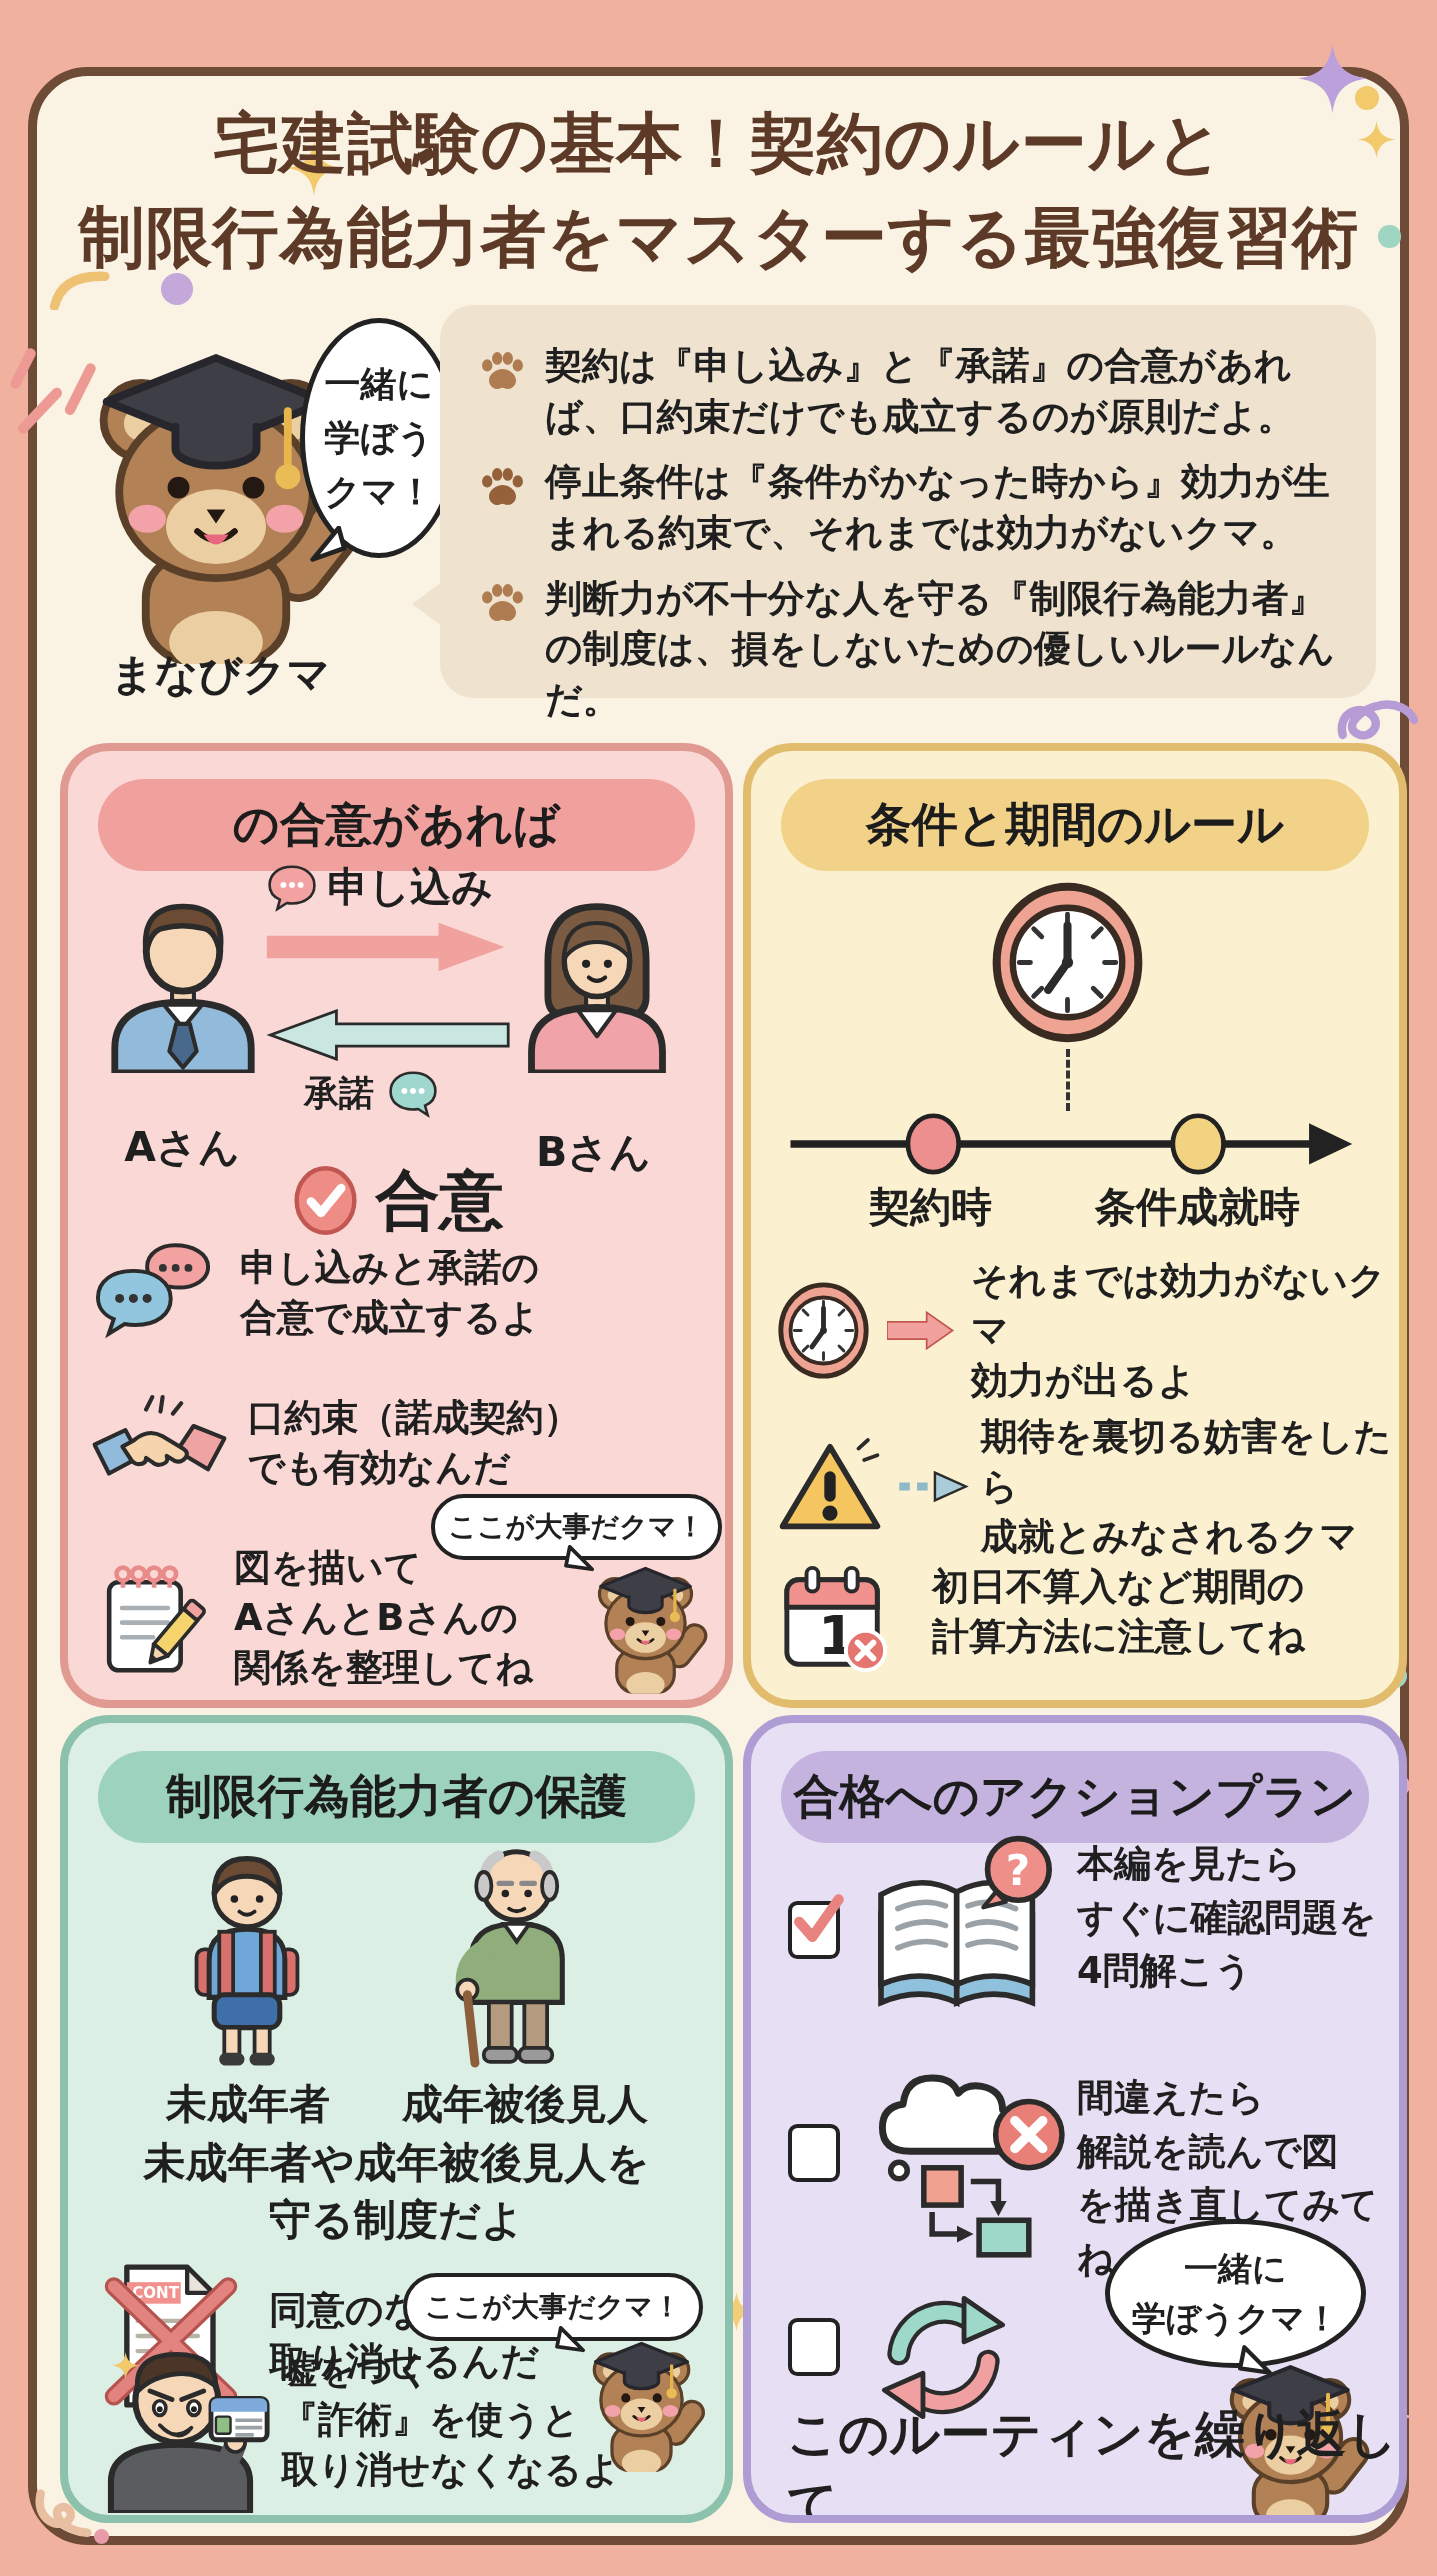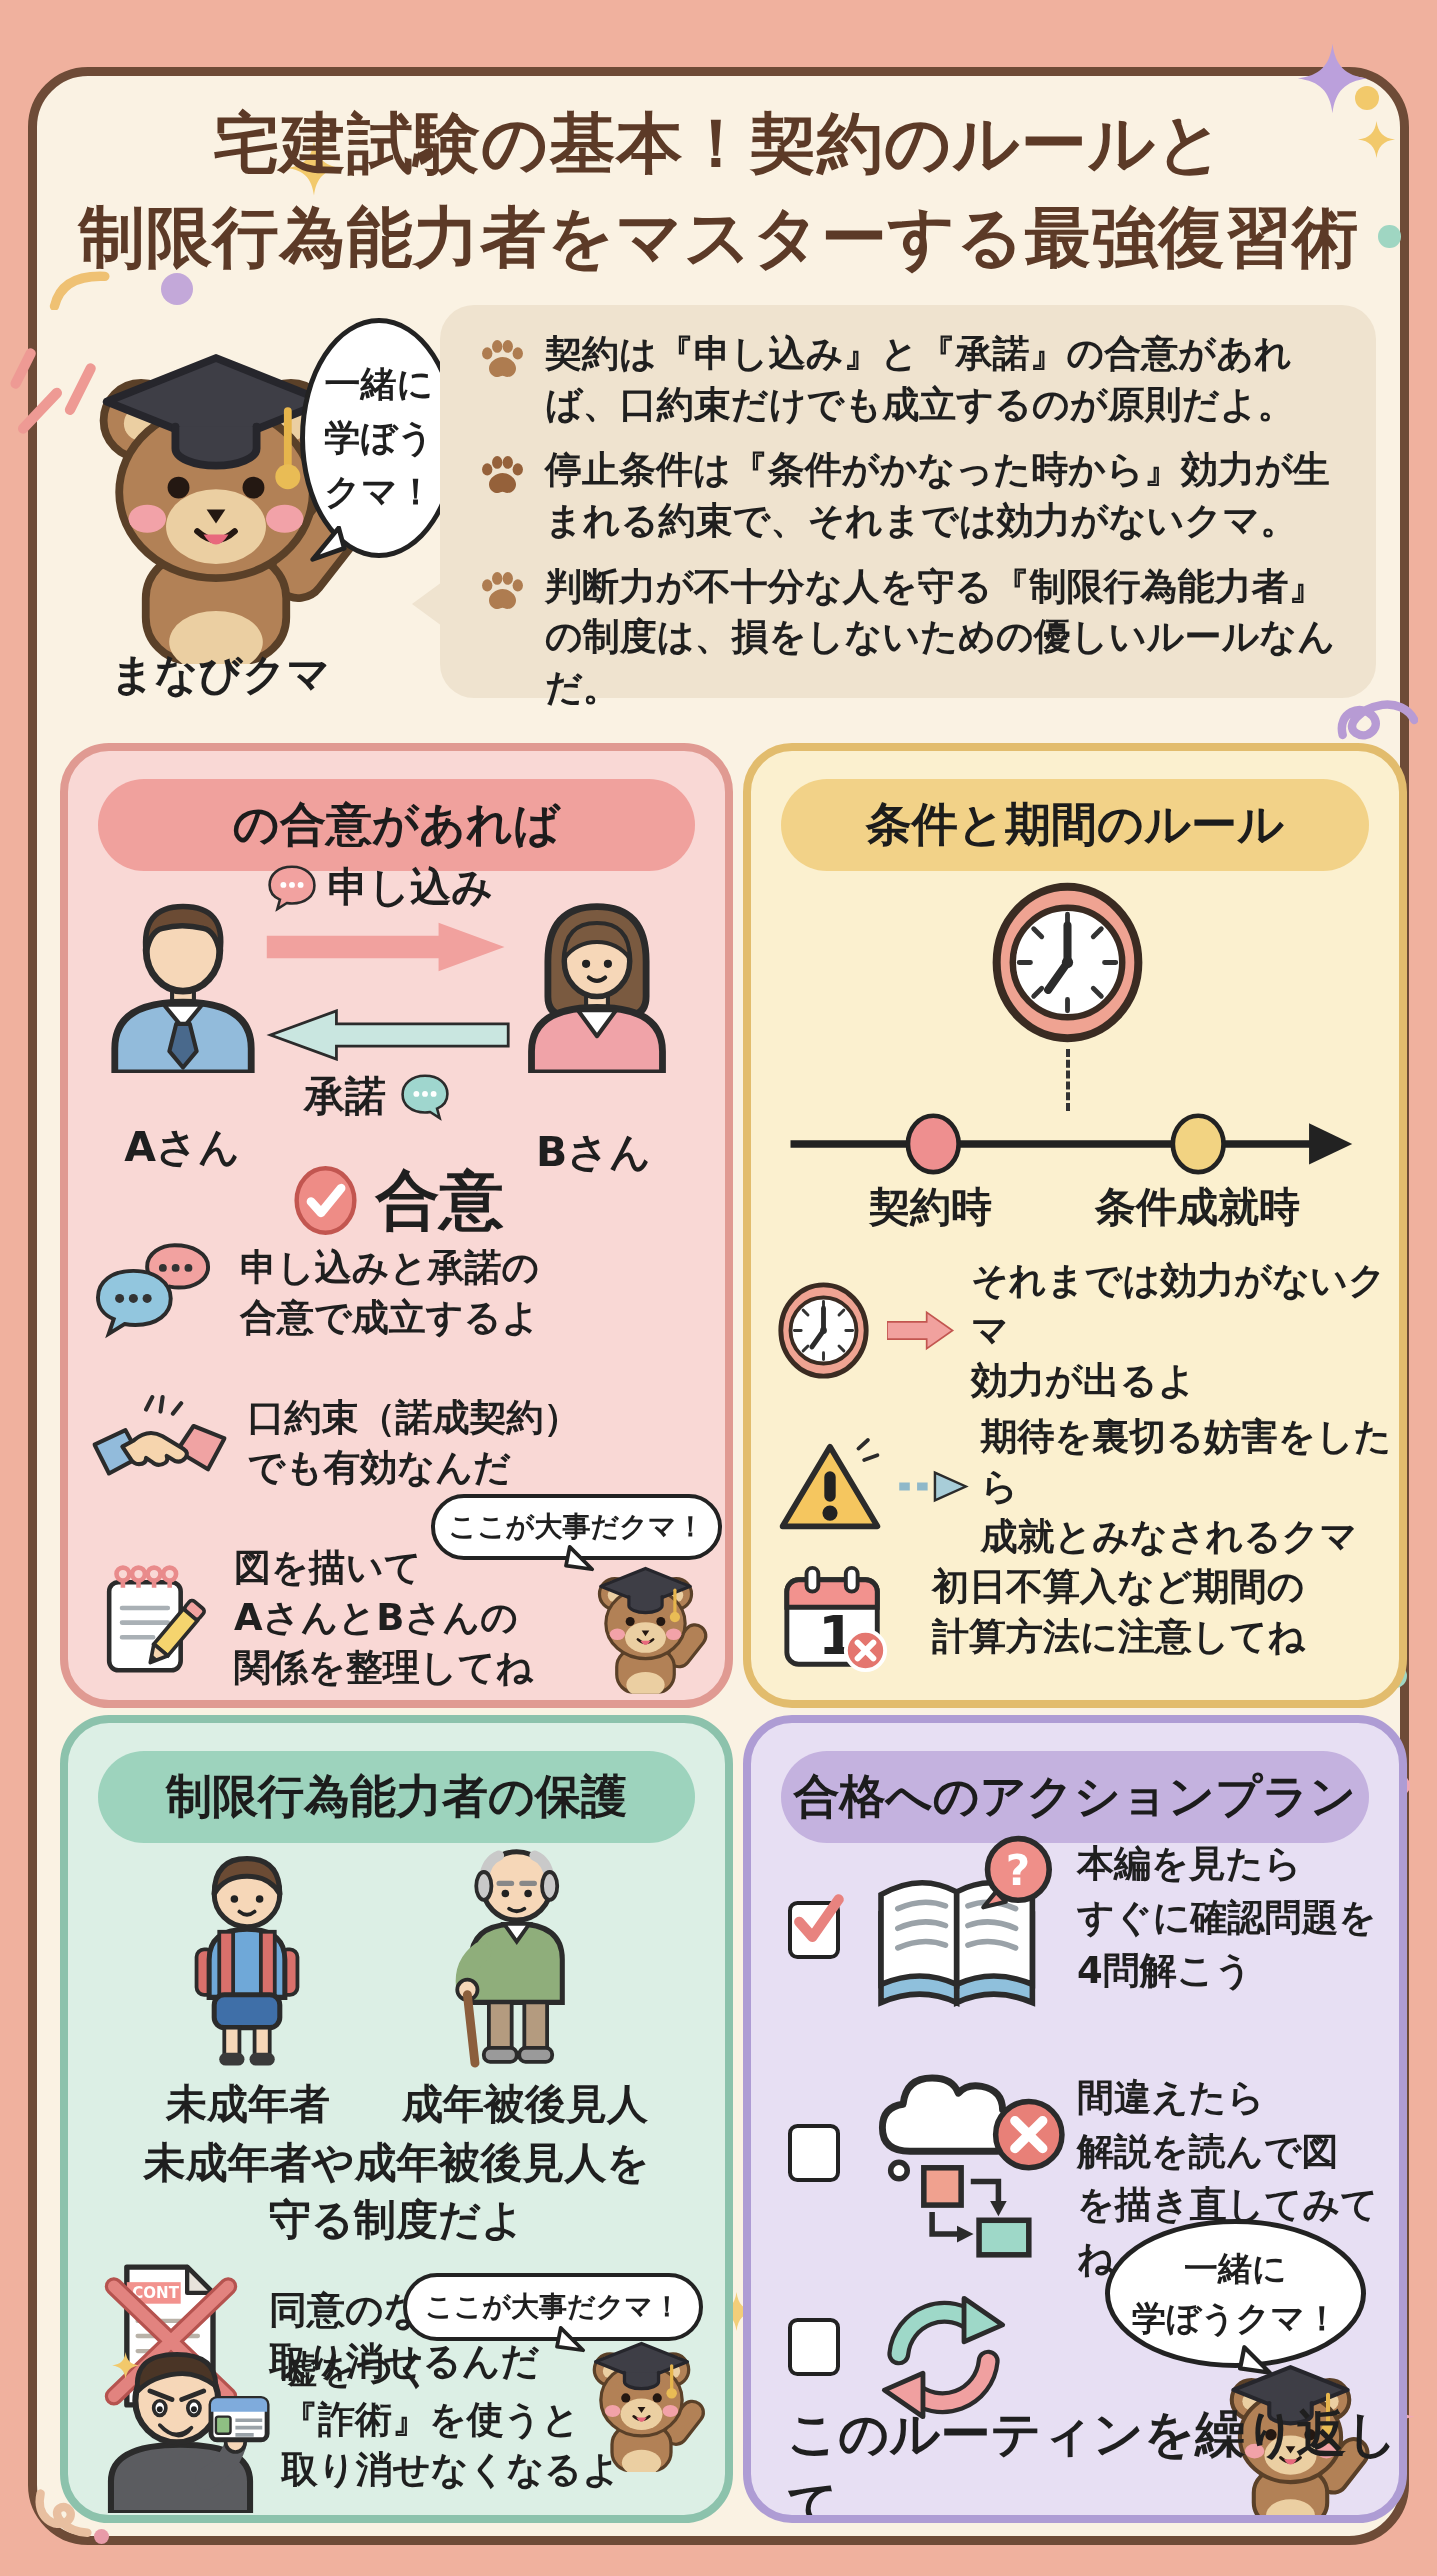--- a/index.html
+++ b/index.html
@@ -19,21 +19,21 @@
   .card{left:28px;top:67px;width:1363px;height:2460px;background:var(--card-bg);
         border:9.4px solid var(--card-border);border-radius:60px;}
   .title{left:0;right:0;top:97px;text-align:center;color:var(--title-text);
          font-size:66px;font-weight:900;line-height:1.42;letter-spacing:0.9px;}
   
   .mascot-label{left:66px;top:646px;width:309px;text-align:center;font-size:43px;font-weight:900;}
   .hero-bubble{left:300px;top:318px;width:148px;height:230px;background:#fff;border:5.6px solid #222;
                border-radius:50%;display:flex;flex-direction:column;align-items:center;justify-content:center;
                font-size:36px;font-weight:800;line-height:1.5;text-align:center;}
   .intro-box{left:440px;top:305px;width:936px;height:393px;background:var(--intro-box);border-radius:34px;
-             padding:24px 39px;box-sizing:border-box;}
+             padding:36px 39px;box-sizing:border-box;}
   .intro-tail{left:412px;top:582px;width:0;height:0;border-top:22.5px solid transparent;
               border-bottom:22.5px solid transparent;border-right:30px solid var(--intro-box);}
   .bullet-row{display:flex;align-items:flex-start;gap:19px;margin-bottom:15px;}
   .bullet-row .paw{flex:0 0 47px;margin-top:7.5px;}
   .bullet-row .btxt{font-size:37px;font-weight:800;line-height:1.37;width:805px;}
   
   .panel{border-radius:49px;overflow:hidden;}
   .panel-hd{position:absolute;left:30px;right:30px;top:28px;height:92px;border-radius:46px;
             display:flex;align-items:center;justify-content:center;font-size:46px;font-weight:900;color:#1c1c1c;}
   .p1{left:60px;top:743px;width:657px;height:949px;background:var(--pink-panel-bg);border:8.4px solid var(--pink-panel-border);}
@@ -370,21 +370,21 @@
         </svg>
       <span style="font-size:41px;font-weight:900">申し込み</span>
     </div>
     <svg class="abs" style="left:197px;top:170px;width:245px;height:52px" viewBox="0 0 260 56">
       <polygon points="0,16 185,16 185,2 256,28 185,54 185,40 0,40" fill="#F1A19E"></polygon>
     </svg>
     <svg class="abs" style="left:197px;top:258px;width:245px;height:52px" viewBox="0 0 260 56">
       <polygon points="260,16 75,16 75,2 4,28 75,54 75,40 260,40" fill="#C9E6E0" stroke="#2B2B2B" stroke-width="3"></polygon>
     </svg>
     <div class="abs" style="left:236px;top:318px;display:flex;align-items:center;gap:13px">
-      <span style="font-size:41px;font-weight:900">承諾</span>
+      <span style="font-size:35px;font-weight:900">承諾</span>
       <svg style="width:52px;height:49px;color:#9FD6CE;transform:scaleX(-1)" viewBox="0 0 56 52" width="52" height="49">
           <use href="#sym-bubble-dots"></use>
         </svg>
     </div>
     <div class="abs name-label" style="left:20.6px;top:369px;width:187px">Aさん</div>
     <div class="abs name-label" style="left:432px;top:374px;width:187px">Bさん</div>
     <div class="abs" style="left:0;right:0;top:406px;display:flex;align-items:center;justify-content:center;gap:15px">
       <svg style="width:71px;height:71px" viewBox="0 0 76 76" width="71" height="71">
           <use href="#sym-check-circle"></use>
         </svg>

